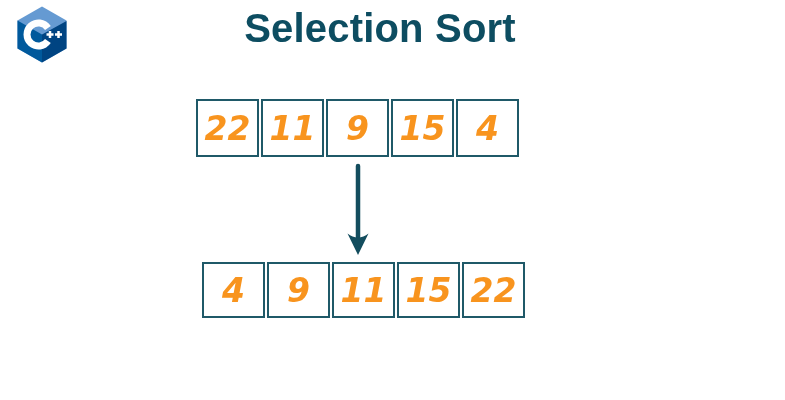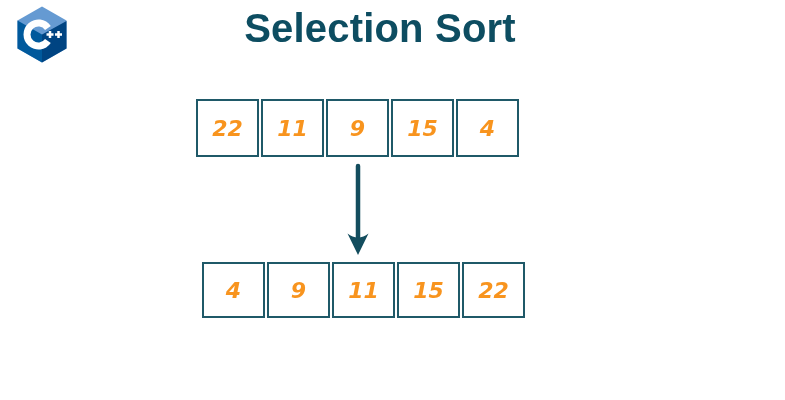--- a/index.html
+++ b/index.html
@@ -45,21 +45,21 @@
     background: #ffffff;
     display: flex;
     align-items: center;
     justify-content: center;
   }
   .array--sorted .cell { height: 56px; }
   .cell-value {
     font-family: "DejaVu Sans", sans-serif;
     font-style: italic;
     font-weight: bold;
-    font-size: 22px;
+    font-size: 33px;
     color: #f8941e;
   }
 
   
   .down-arrow {
     position: absolute;
     left: 343px; top: 162px;
     width: 30px; height: 96px;
   }
 

